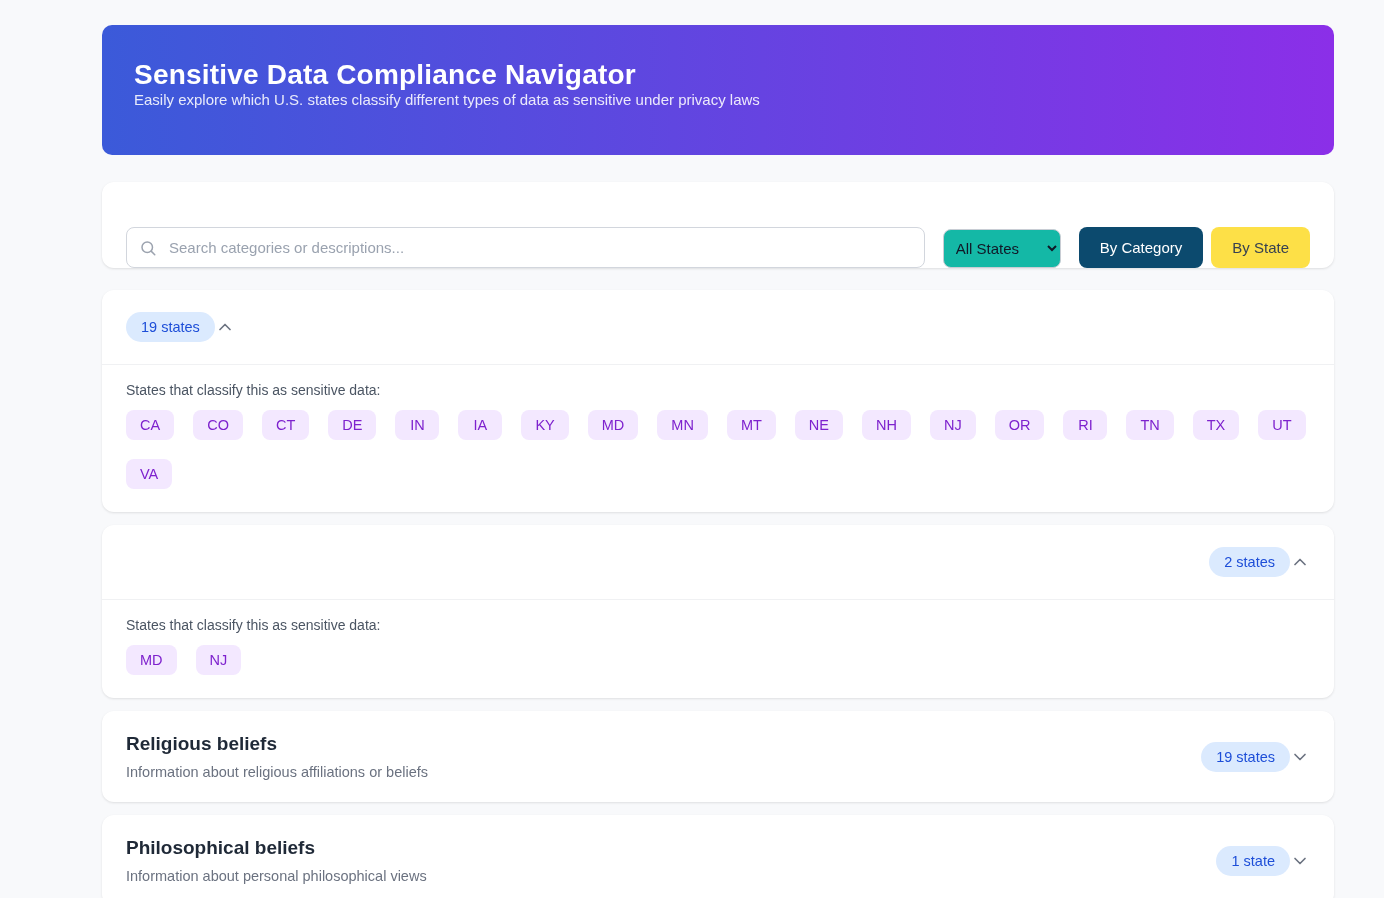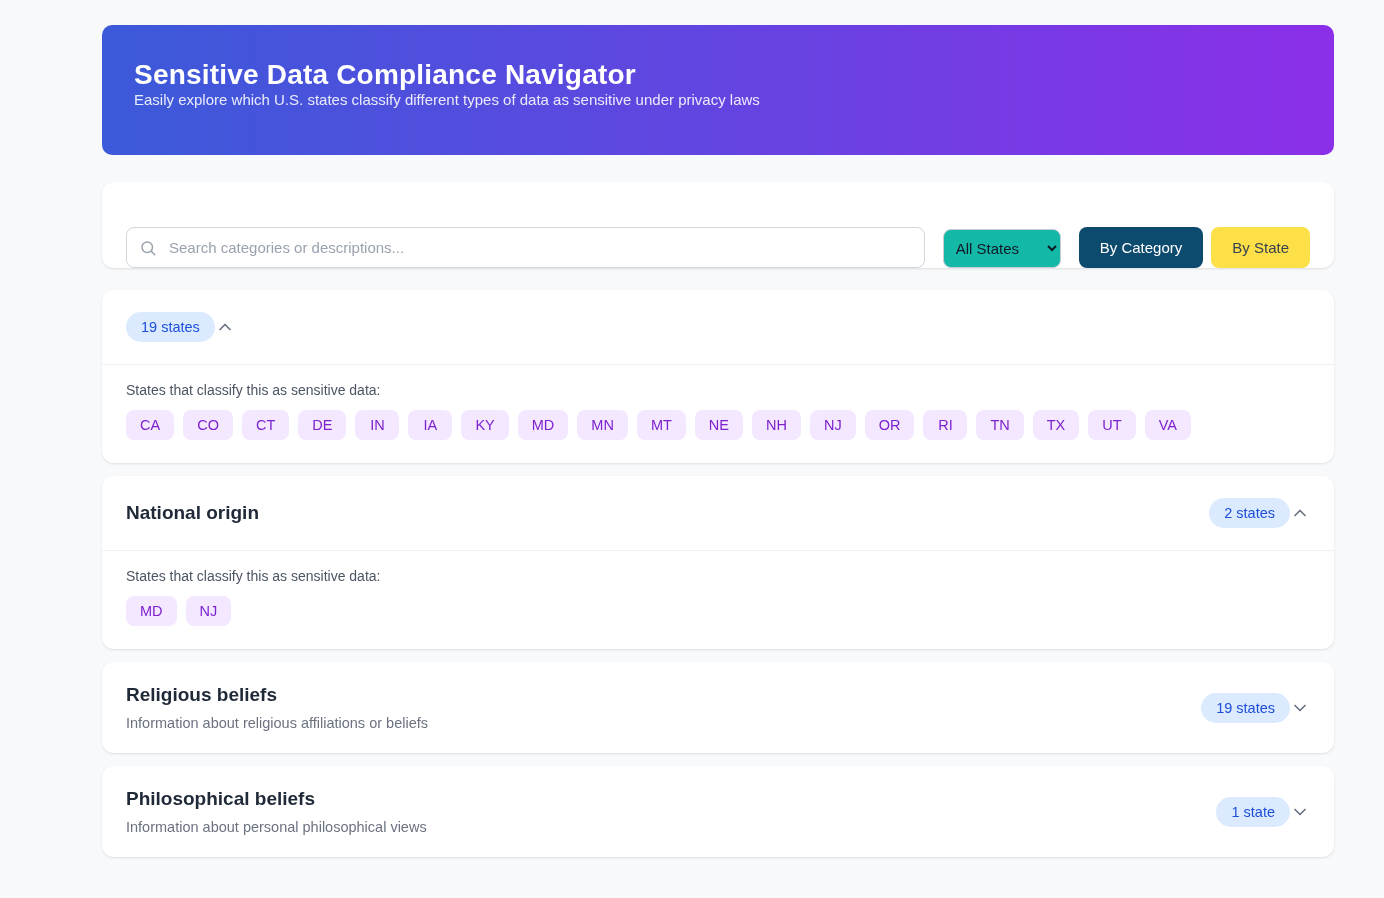--- a/index.html
+++ b/index.html
@@ -85,21 +85,21 @@
     white-space: nowrap;
   }
   .chevron { width: 20px; height: 20px; color: #6b7280; display: inline-flex; }
   .chevron.up { transform: rotate(180deg); }
 
   .expanded-section {
     border-top: 1px solid #f0f1f3;
     padding: 17px 24px 23px 24px;
   }
   .states-label { font-size: 14px; color: #4b5563; }
-  .chips { display: flex; flex-wrap: wrap; gap: 9px; margin-top: 12px; }
+  .chips { display: flex; flex-wrap: wrap; gap: 19px; margin-top: 12px; }
   .chip {
     background: #f3e8ff; color: #7e22ce;
     font-size: 14.5px; padding: 7px 14px; border-radius: 8px;
     min-width: 44px; text-align: center;
   }
 </style>
 </head>
 <body>
 
 <div class="page">
@@ -160,21 +160,20 @@
             <span class="chip">TX</span>
             <span class="chip">UT</span>
             <span class="chip">VA</span>
           </div>
     </div>
   </div>
 
   <div class="card">
     <div class="card-header">
       <div>
-        <div class="card-title">National origin</div>
       </div>
       <div class="header-right">
         <span class="badge">2 states</span>
         <span class="chevron up">
           <svg viewBox="0 0 24 24" fill="none" stroke="currentColor" stroke-width="2" stroke-linecap="round" stroke-linejoin="round">
             <polyline points="6 9 12 15 18 9"></polyline>
           </svg>
         </span>
       </div>
     </div>

